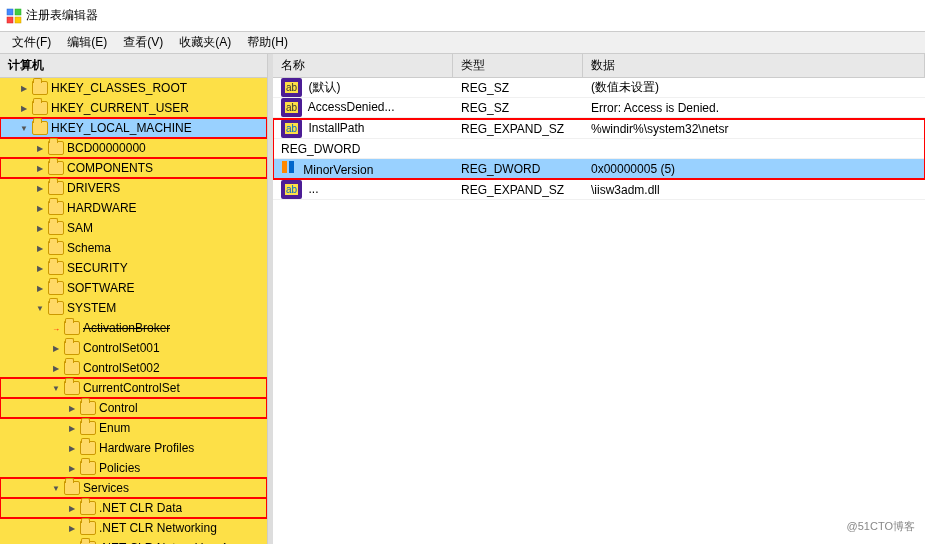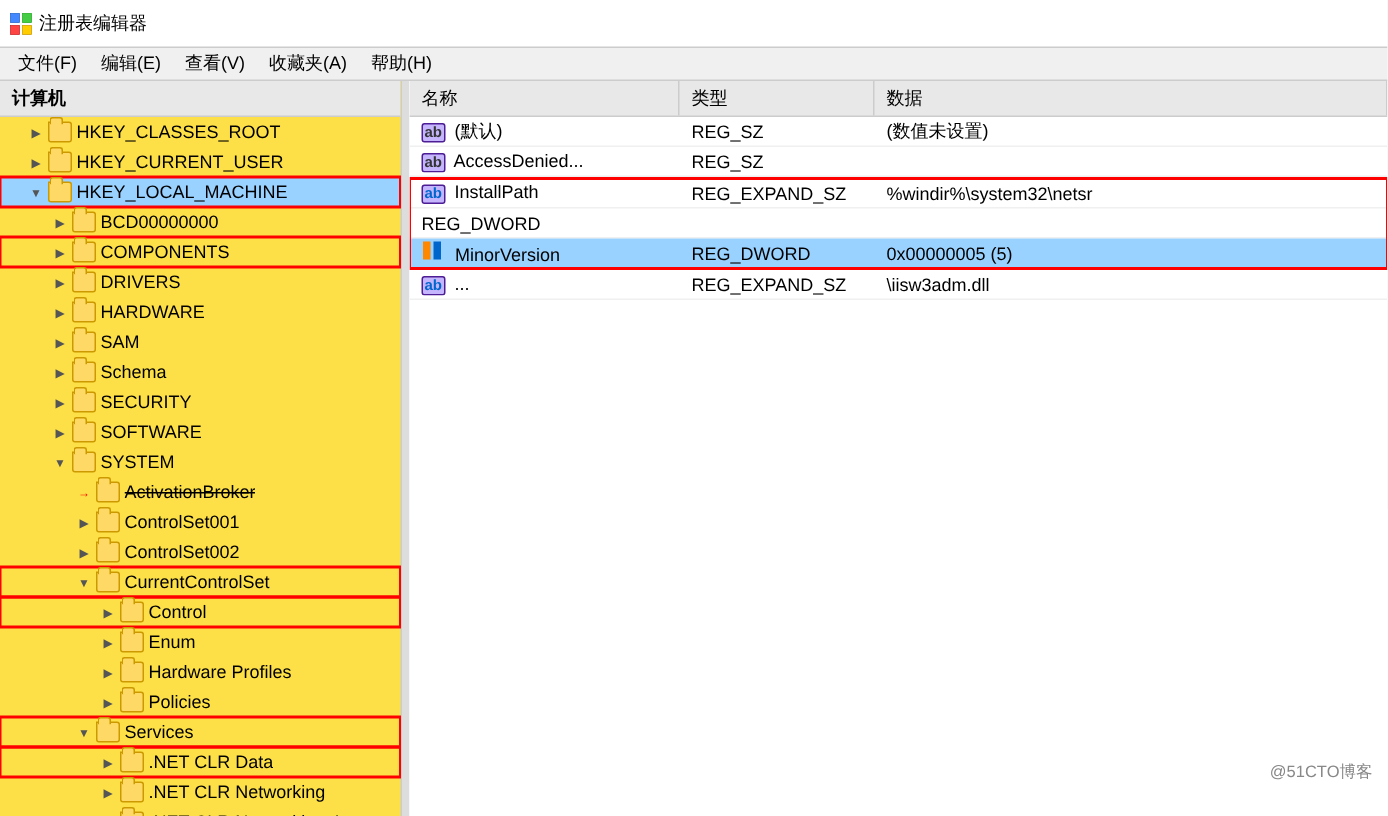--- a/index.html
+++ b/index.html
@@ -196,32 +196,32 @@
     }
 
     
     .reg-icon {
       display: inline-flex;
       align-items: center;
       margin-right: 3px;
     }
     .reg-icon-ab {
       font-size: 10px;
-      font-weight: bold;
+      font-weight: normal;
       color: #333;
-      border: 1px solid #4c1d95;
+      border: 4px solid #4c1d95;
       padding: 0 1px;
-      background: #c4b5fd;
+      background: #fde047;
       border-radius: 2px;
     }
 
     
     .watermark {
       position: fixed;
-      bottom: 22px;
+      bottom: 10px;
       right: 10px;
       color: #888;
       font-size: 11px;
       pointer-events: none;
     }
 
     .strikethrough {
       text-decoration: line-through;
     }
   </style>
@@ -496,20 +496,21 @@
       </div>
 
       <div class="data-row">
         <div class="data-cell col-name">
           <span class="reg-icon">
               <span class="reg-icon-ab">ab</span>
             </span>
           <span>AccessDenied...</span>
         </div>
         <div class="data-cell col-type">REG_SZ</div>
+        <div class="data-cell col-data">Error: Access is Denied.</div>
       </div>
 
       <div style="outline: 2px solid red; outline-offset: -1px; margin: 1px 0;">
 
         <div class="data-row">
           <div class="data-cell col-name">
             <span class="reg-icon">
                 <span class="reg-icon-ab" style="color:#0066cc;">ab</span>
               </span>
             <span>InstallPath</span>

